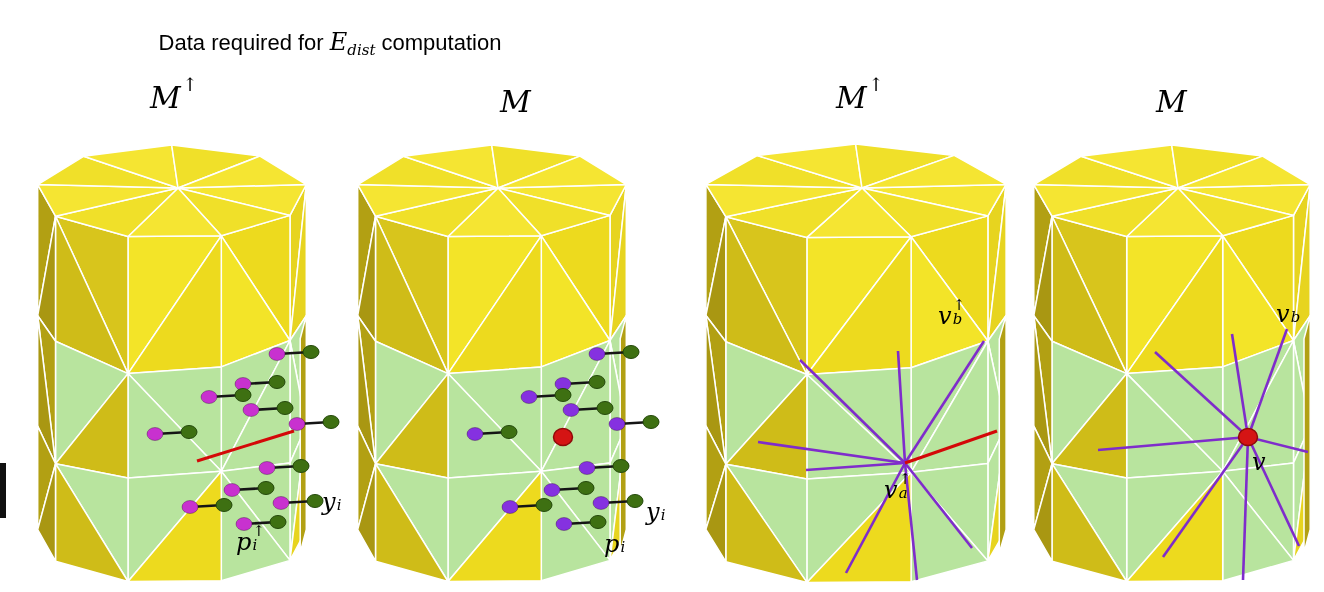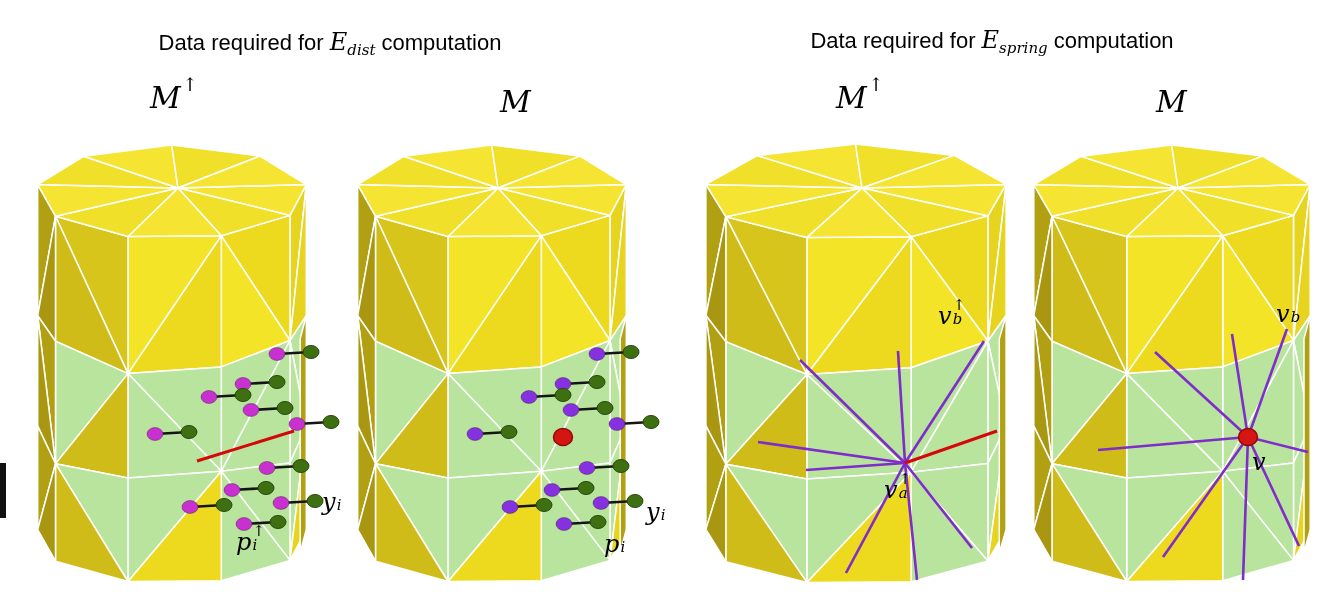--- a/index.html
+++ b/index.html
@@ -285,21 +285,20 @@
         <ellipse cx="598" cy="522" rx="8" ry="6.5" fill="#3e7012" stroke="#24490b" stroke-width="1"></ellipse>
         <ellipse cx="564" cy="524" rx="8" ry="6.5" fill="#8531e0" stroke="rgba(40,0,50,0.35)" stroke-width="1"></ellipse>
         <ellipse cx="563" cy="437" rx="9.5" ry="8.5" fill="#d51414" stroke="#8f0a0a" stroke-width="1.5"></ellipse>
         <ellipse cx="1248" cy="437" rx="9.5" ry="8.5" fill="#d51414" stroke="#8f0a0a" stroke-width="1.5"></ellipse>
       </g>
       <rect x="0" y="463" width="6" height="55" fill="#101010"></rect>
     </svg>
 
   <div class="title t-left"><span class="tpart">Data required for </span><span class="tsym"><span>E</span><sub class="tsub">dist</sub></span><span class="tpart"> computation</span></div>
 
-  <div class="title t-right"><span class="tpart">Data required for </span><span class="tsym"><span>E</span><sub class="tsub">spring</sub></span><span class="tpart"> computation</span></div>
 
   <div class="mlabel m1"><span>M</span><span class="mstack"><span class="msup">↑</span><span class="msub"></span></span></div>
 
   <div class="mlabel m2"><span>M</span><span class="mstack"><span class="msup"></span><span class="msub"></span></span></div>
 
   <div class="mlabel m3"><span>M</span><span class="mstack"><span class="msup">↑</span><span class="msub"></span></span></div>
 
   <div class="mlabel m4"><span>M</span><span class="mstack"><span class="msup"></span><span class="msub"></span></span></div>
 
   <div class="plabel pl1"><span>p</span><span class="mstack"><span class="msup">↑</span><span class="msub">i</span></span></div>

